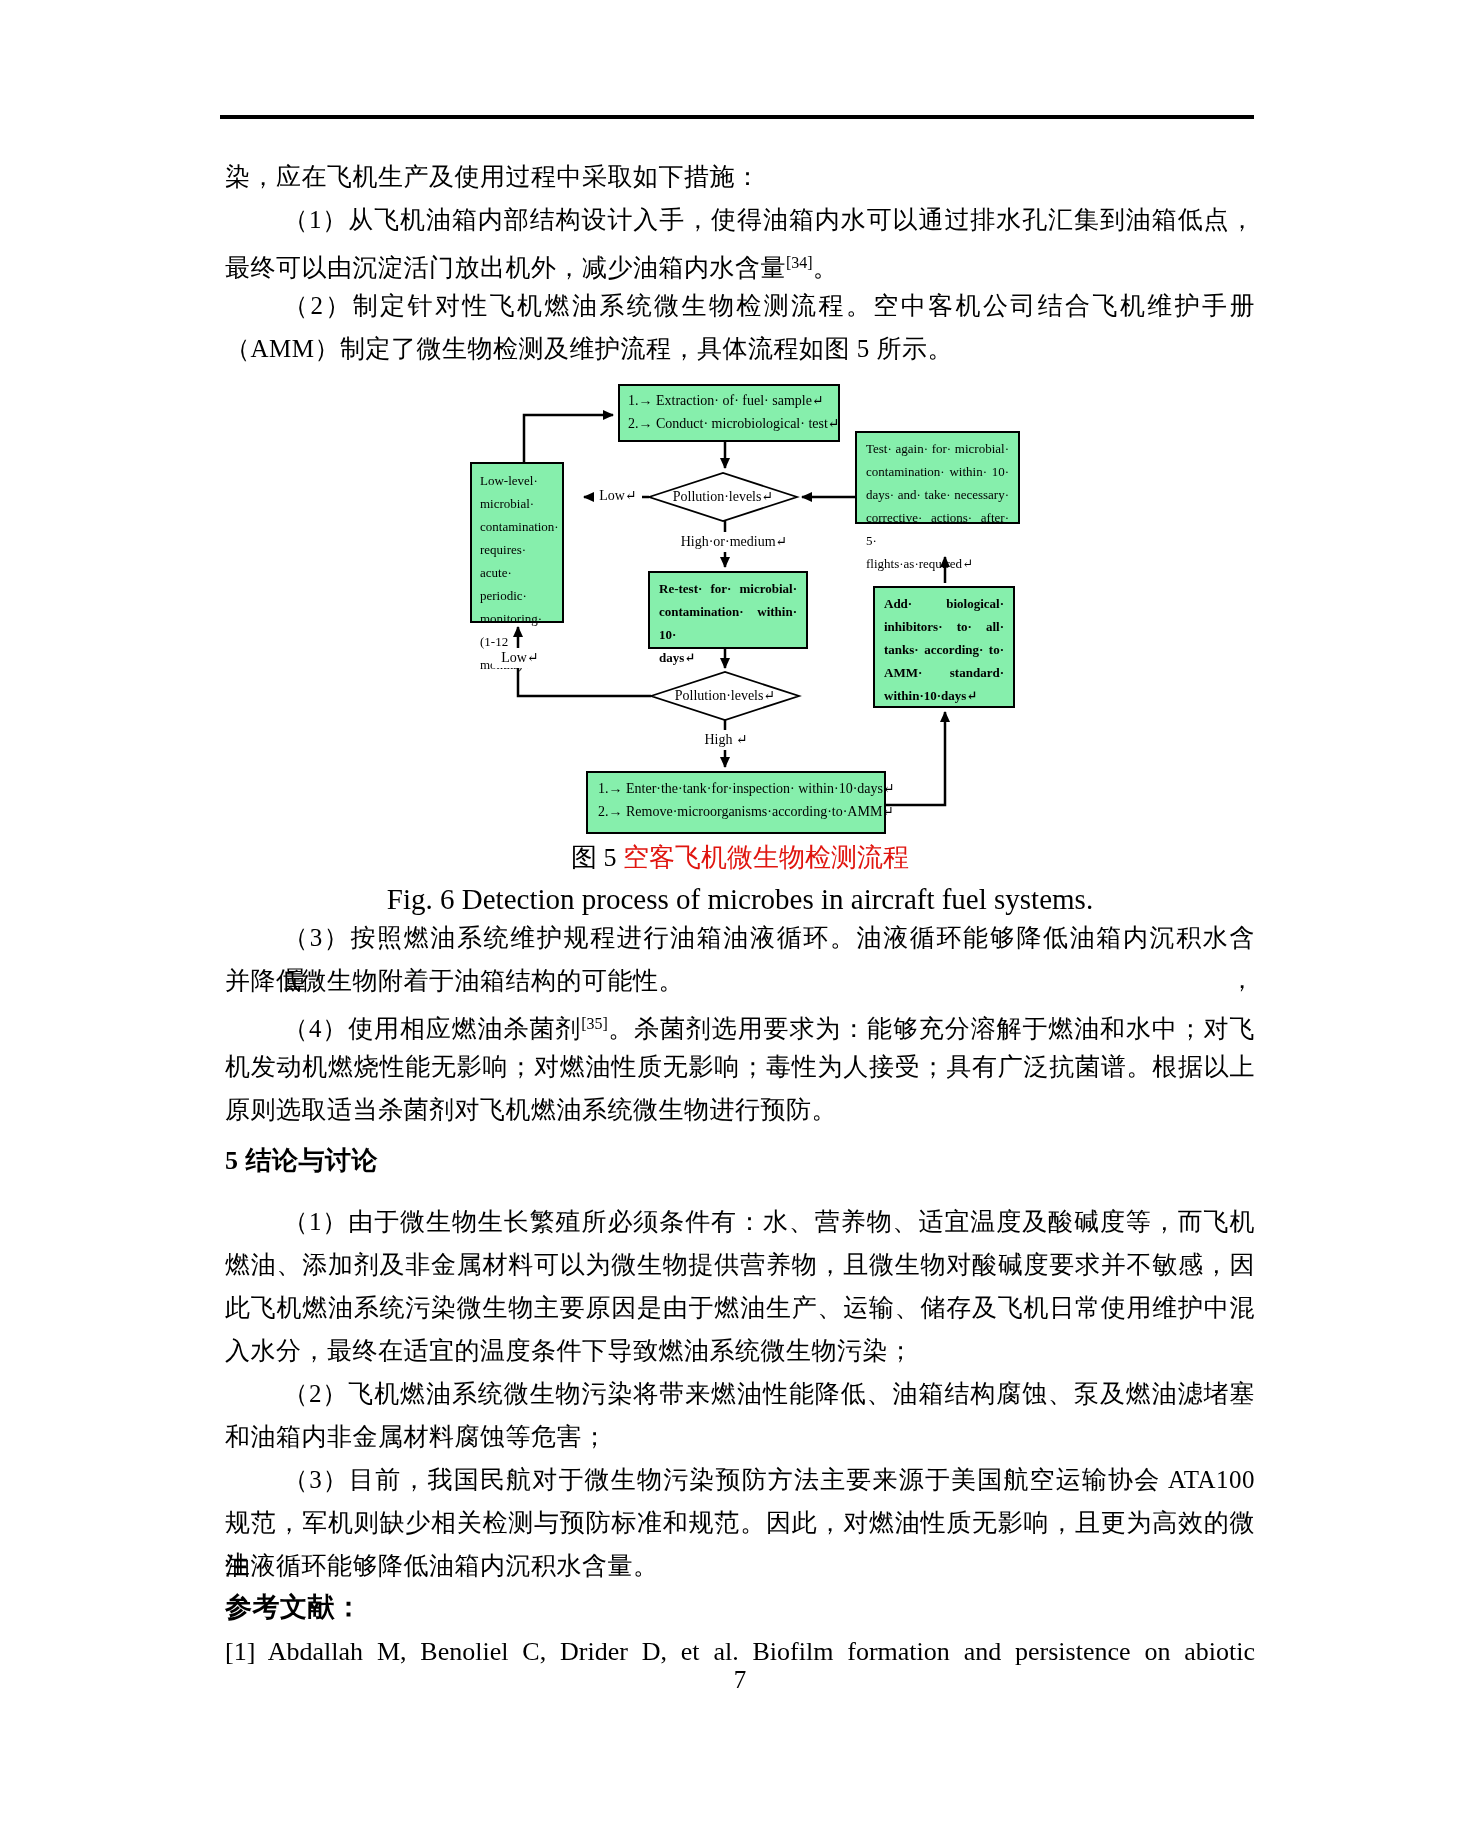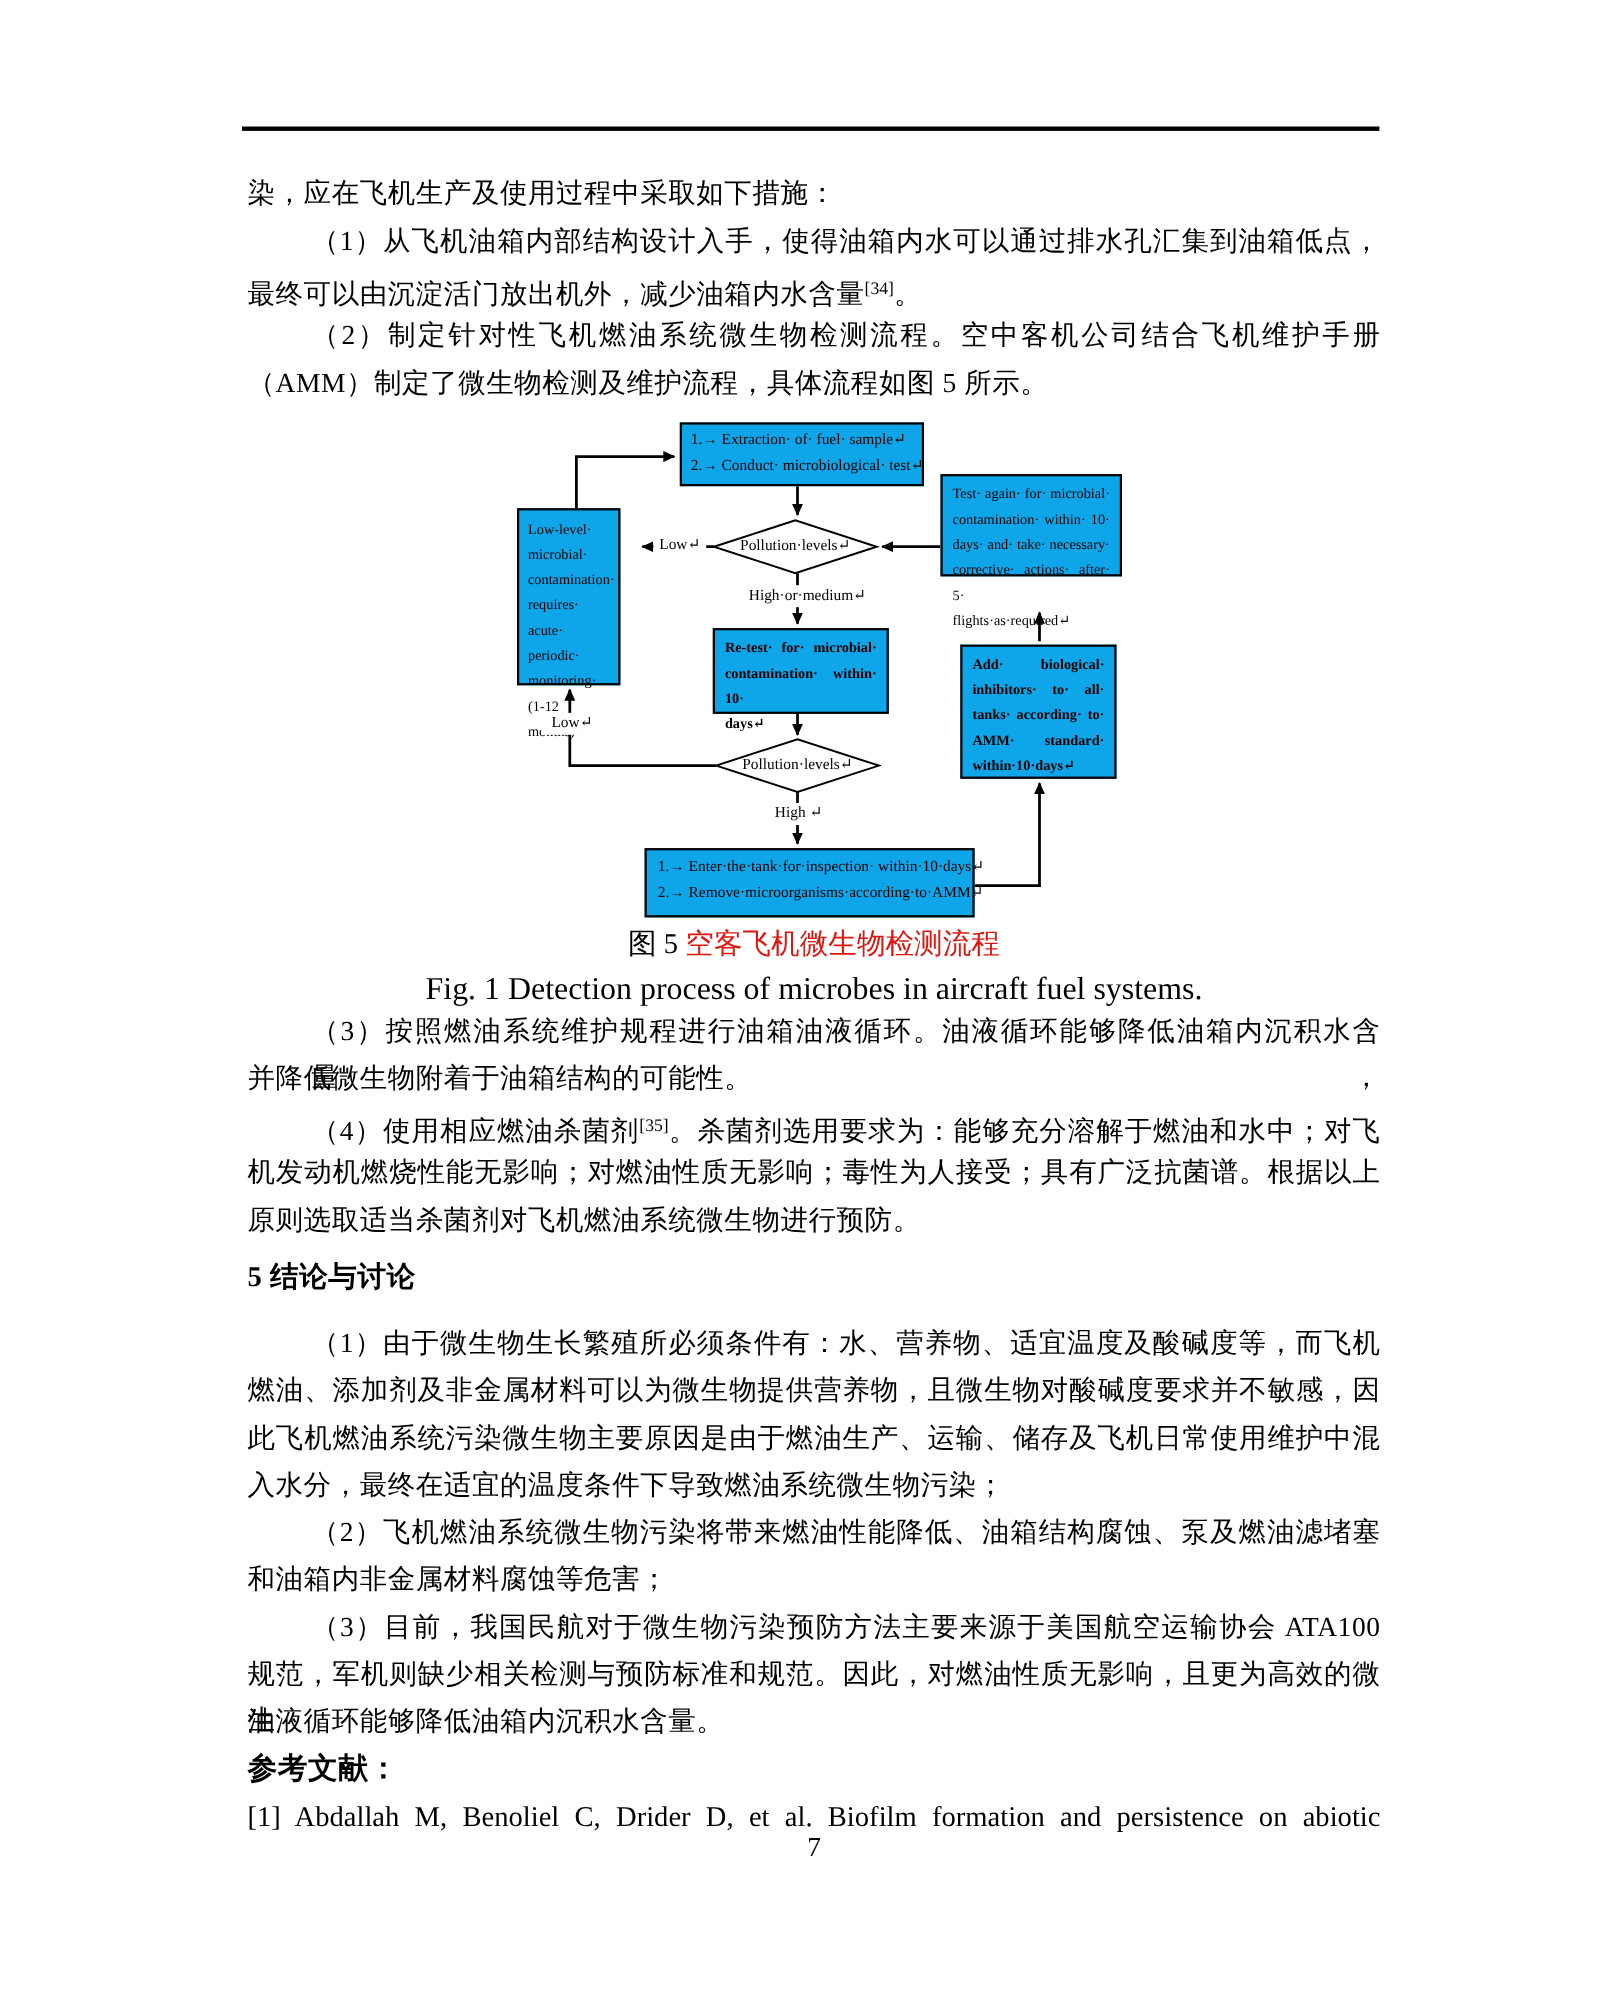--- a/index.html
+++ b/index.html
@@ -12,21 +12,21 @@
   .jfull{text-align:justify;text-align-last:justify;white-space:normal;}
   .ind{padding-left:58px;width:972px;}
   .bold{font-weight:700;}
   sup.ref{font-size:16px;vertical-align:8px;letter-spacing:0;}
   
   .cap-zh{position:absolute;left:225px;top:838px;width:1030px;font-size:26px;line-height:40px;text-align:center;}
   .cap-en{position:absolute;left:225px;top:878px;width:1030px;font-size:29px;line-height:42px;text-align:center;}
   
   .fc{position:absolute;left:400px;top:380px;width:720px;height:460px;font-size:13px;line-height:23px;}
   .fc svg{position:absolute;left:0;top:0;}
-  .fc-box{position:absolute;border:2px solid #000;background:#0ea5e9;box-sizing:border-box;padding:3px 8px;}
+  .fc-box{position:absolute;border:2px solid #000;background:#86efac;box-sizing:border-box;padding:3px 8px;}
   .fc-box .ln{text-align:justify;text-align-last:justify;}
   .fc-box .ln:last-child{text-align-last:left;}
   .fc-lbl{position:absolute;background:#fff;text-align:center;font-size:14px;line-height:20px;}
   .fc-dlbl{position:absolute;text-align:center;font-size:14px;line-height:22px;}
   .nw .ln{white-space:nowrap;text-align:left;text-align-last:left;}
   
   .pagenum{position:absolute;left:225px;top:1664px;width:1030px;text-align:center;font-size:25px;line-height:32px;}
 </style>
 </head>
 <body>
@@ -109,21 +109,21 @@
 
   <div class="fc-lbl" style="left:194px;top:106px;width:48px;">Low↵</div>
   <div class="fc-lbl" style="left:278px;top:152px;width:112px;">High·or·medium↵</div>
   <div class="fc-lbl" style="left:92px;top:268px;width:56px;">Low↵</div>
   <div class="fc-lbl" style="left:297px;top:350px;width:58px;">High ↵</div>
 </div>
 
 <div class="cap-zh">
   <span>图 5 </span><span style="color:#e0150f;">空客飞机微生物检测流程</span>
 </div>
-<div class="cap-en">Fig. 1 Detection process of microbes in aircraft fuel systems.</div>
+<div class="cap-en">Fig. 6 Detection process of microbes in aircraft fuel systems.</div>
 
 <div class="bl jfull ind" style="top:917px;">（3）按照燃油系统维护规程进行油箱油液循环。油液循环能够降低油箱内沉积水含量，</div>
 <div class="bl" style="top:960px;">并降低微生物附着于油箱结构的可能性。</div>
 <div class="bl jfull ind" style="top:1003px;"><span>（4）使用相应燃油杀菌剂</span><sup class="ref">[35]</sup><span>。杀菌剂选用要求为：能够充分溶解于燃油和水中；对飞</span></div>
 <div class="bl jfull" style="top:1046px;">机发动机燃烧性能无影响；对燃油性质无影响；毒性为人接受；具有广泛抗菌谱。根据以上</div>
 <div class="bl" style="top:1089px;">原则选取适当杀菌剂对飞机燃油系统微生物进行预防。</div>
 
 <div class="bl bold" style="top:1140px;font-size:26px;">5 结论与讨论</div>
 
 <div class="bl jfull ind" style="top:1201px;">（1）由于微生物生长繁殖所必须条件有：水、营养物、适宜温度及酸碱度等，而飞机</div>

